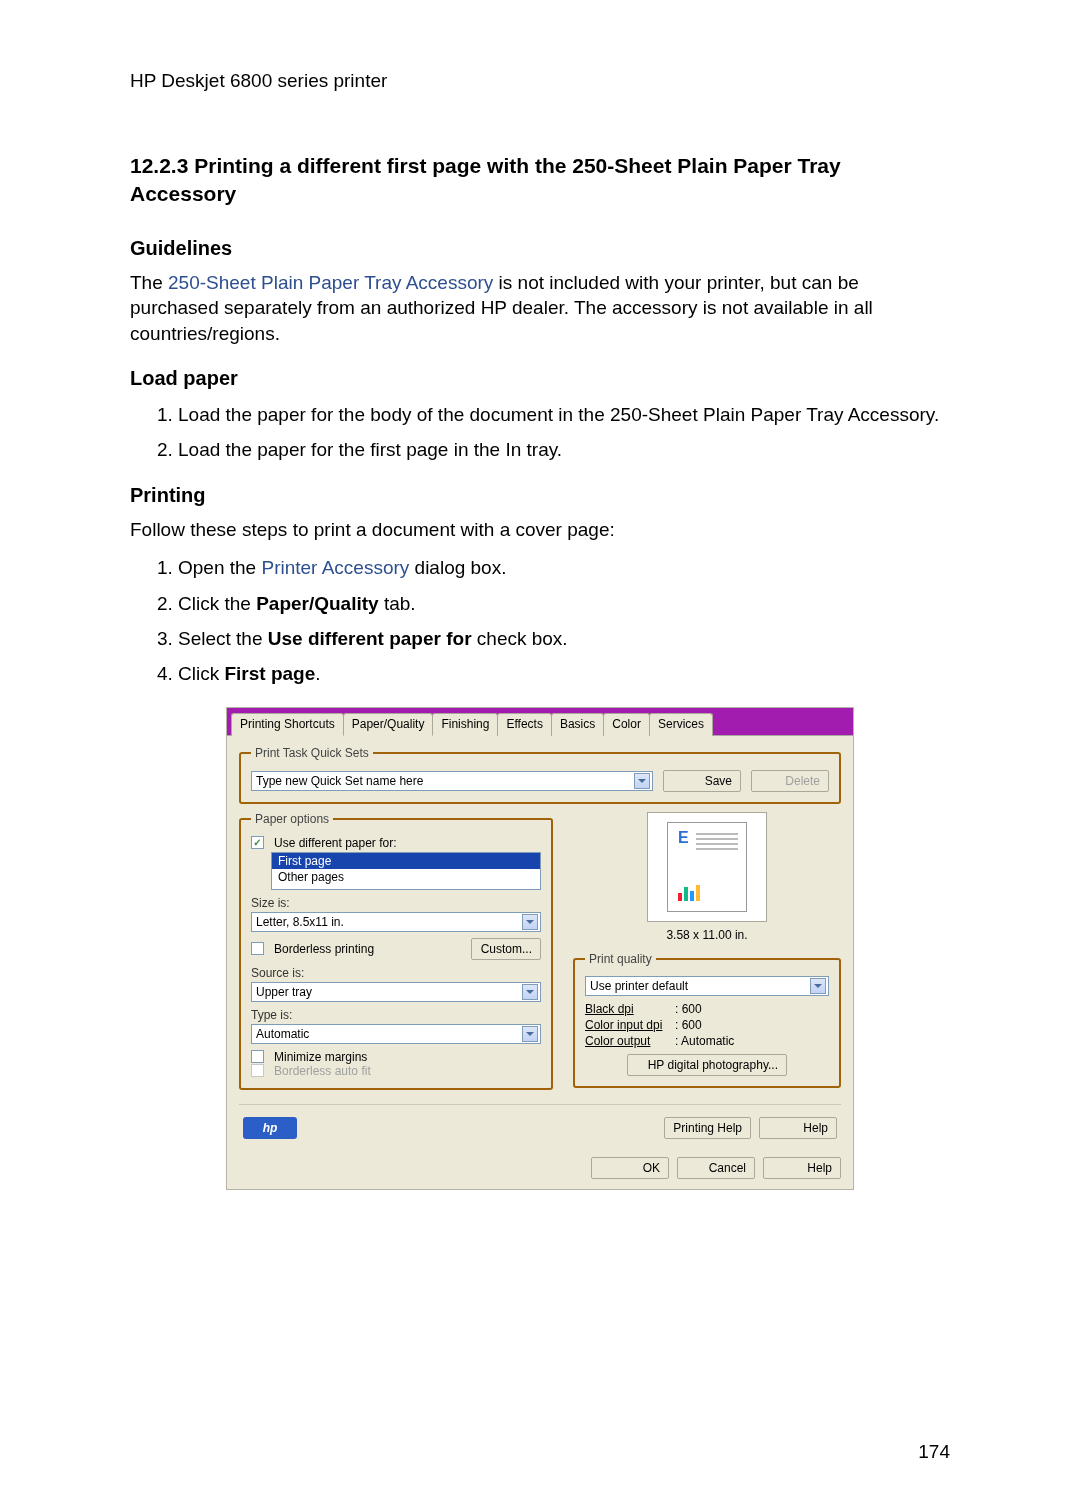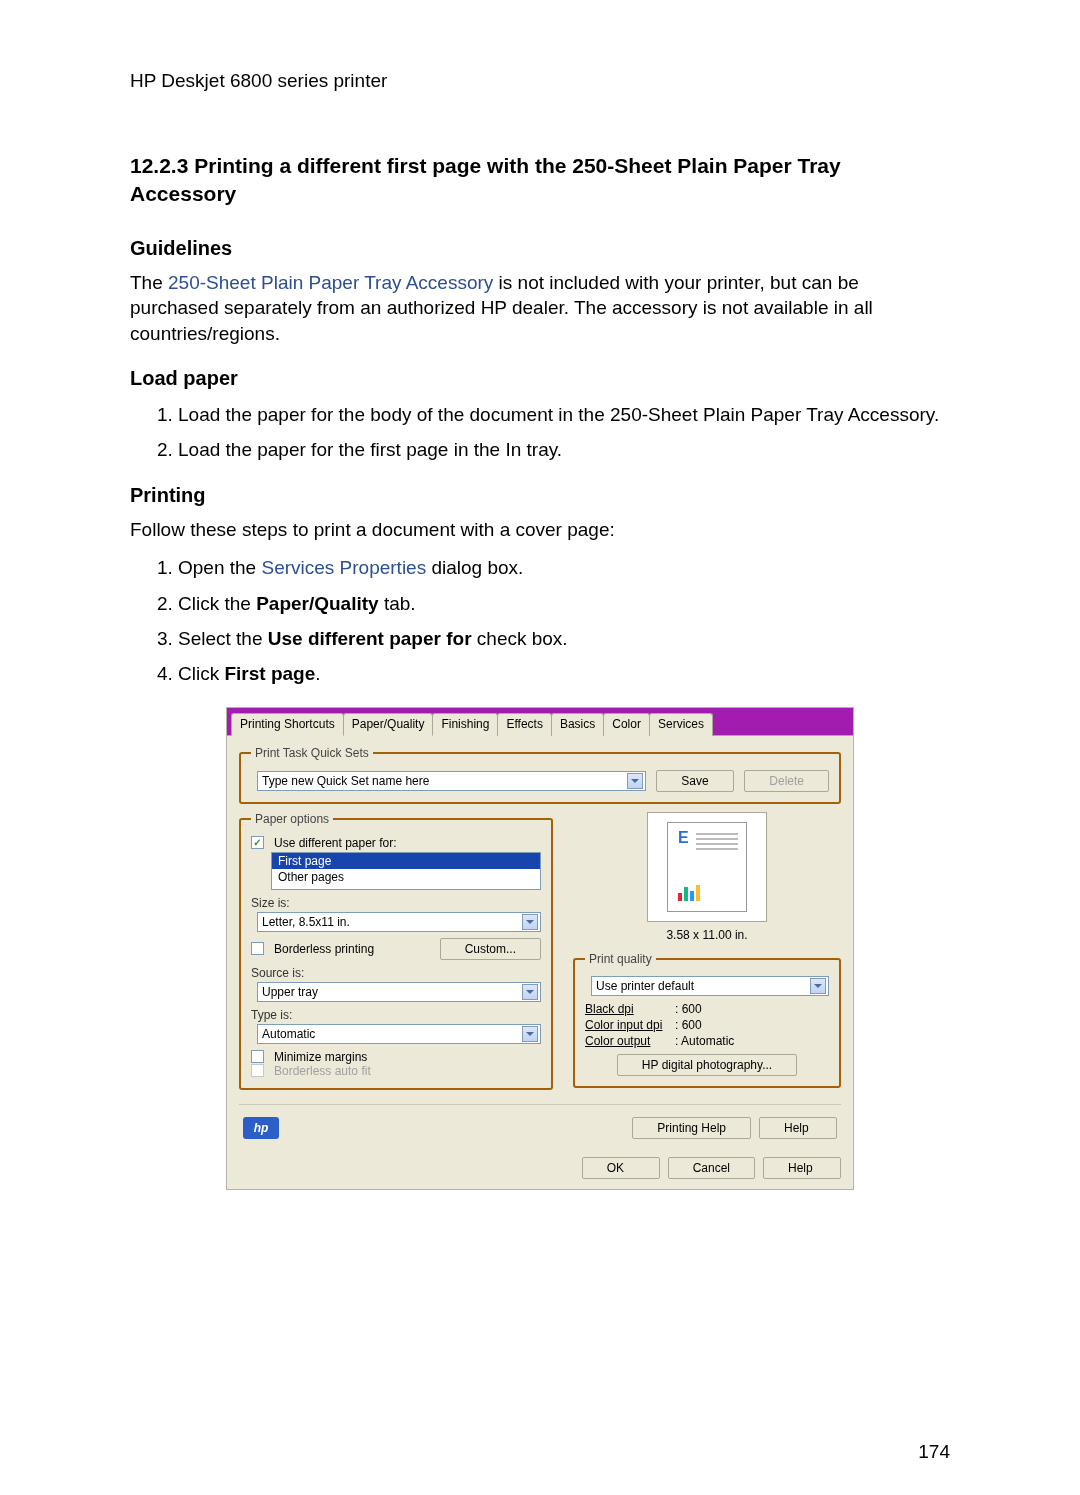--- a/index.html
+++ b/index.html
@@ -110,21 +110,20 @@
   .quickset-row { display: flex; gap: 10px; align-items: center; }
   .combo {
     background: #fff;
     border: 1px solid #7f9db9;
     height: 20px;
     display: flex;
     align-items: center;
     justify-content: space-between;
     padding: 0 2px 0 4px;
     font-size: 12px;
-    margin-left: 6px;
   }
   .combo-btn {
     width: 16px;
     height: 16px;
     background: linear-gradient(#dce6f7, #c2d4f4);
     border: 1px solid #7f9db9;
     display: flex;
     align-items: center;
     justify-content: center;
   }
@@ -134,22 +133,22 @@
     border-right: 4px solid transparent;
     border-top: 4px solid #4a6a9e;
   }
   .btn {
     min-width: 78px;
     height: 22px;
     background: #ece9d8;
     border: 1px solid #aca899;
     border-radius: 2px;
     font-size: 12px;
-    padding: 0 24px;
-    text-align: left;
+    padding: 0 8px;
+    text-align: right;
     line-height: 20px;
   }
   .btn.disabled { color: #a0a0a0; }
   .two-col {
     display: flex;
     gap: 20px;
   }
   .left-col { flex: 1; }
   .right-col { width: 268px; }
   .checkbox {
@@ -225,21 +224,21 @@
     font-size: 12px;
     margin-bottom: 10px;
   }
   .info-line {
     font-size: 12px;
     display: flex;
     margin-bottom: 2px;
   }
   .info-line .k { width: 90px; text-decoration: underline; }
   .hp-logo {
-    width: 36px;
+    width: 54px;
     height: 22px;
     background: #2b5fc7;
     border-radius: 3px;
     color: #fff;
     font-style: italic;
     font-weight: bold;
     font-size: 12px;
     display: inline-flex;
     align-items: center;
     justify-content: center;
@@ -283,21 +282,21 @@
   <div class="subheading">Load paper</div>
   <ol class="steps">
     <li>Load the paper for the body of the document in the 250-Sheet Plain Paper Tray Accessory.</li>
     <li>Load the paper for the first page in the In tray.</li>
   </ol>
 
   <div class="subheading">Printing</div>
   <div class="para">Follow these steps to print a document with a cover page:</div>
   <ol class="steps">
     <li>
-      <span>Open the </span><span class="link">Services Properties</span><span> dialog box.</span>
+      <span>Open the </span><span class="link">Printer Accessory</span><span> dialog box.</span>
     </li>
     <li>
       <span>Click the </span><span class="bold">Paper/Quality</span><span> tab.</span>
     </li>
     <li>
       <span>Select the </span><span class="bold">Use different paper for</span><span> check box.</span>
     </li>
     <li>
       <span>Click </span><span class="bold">First page</span><span>.</span>
     </li>

